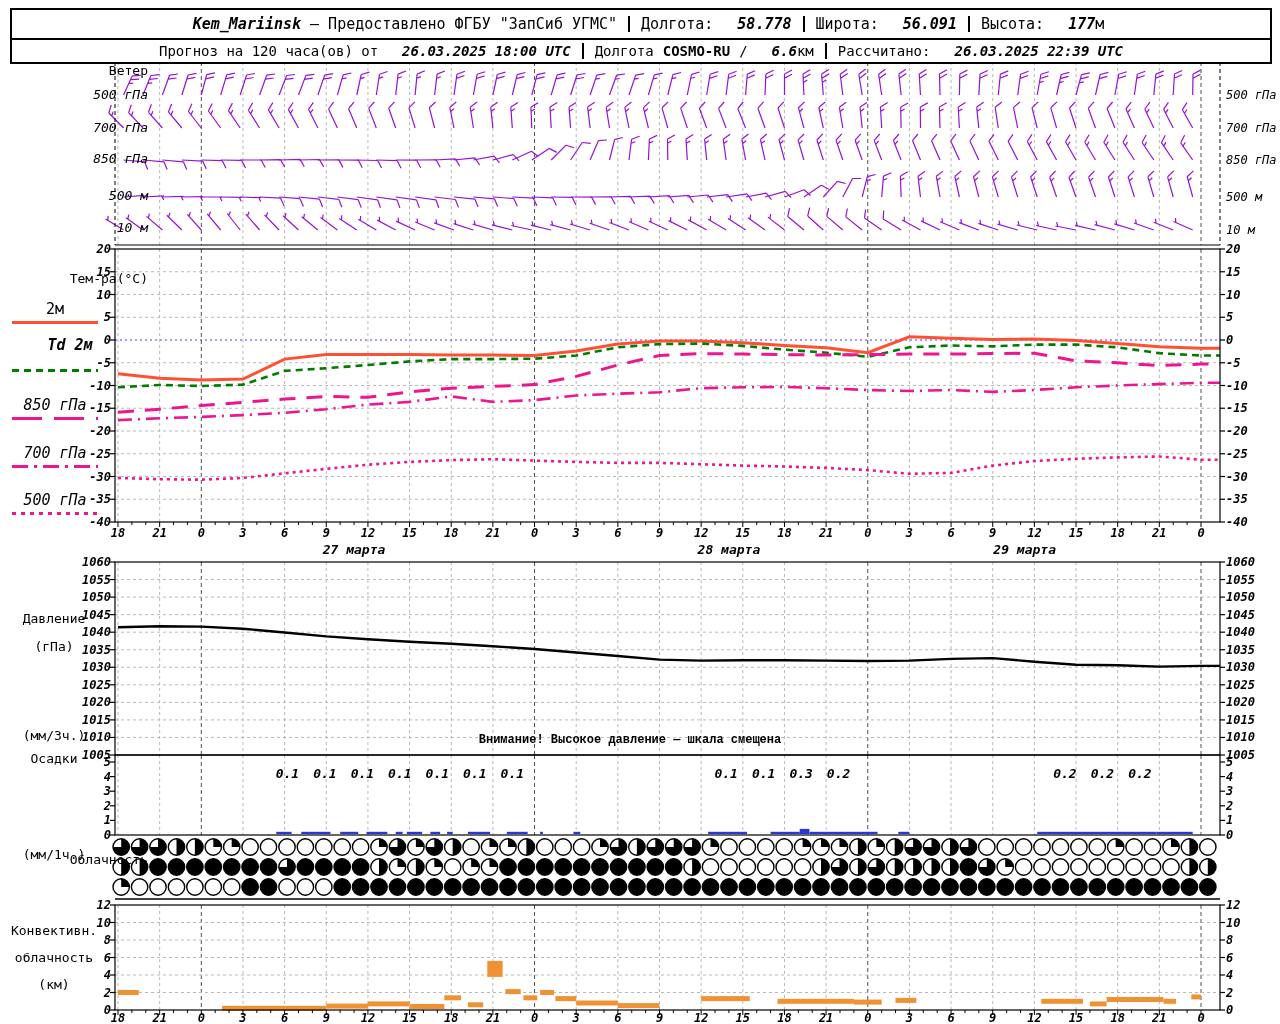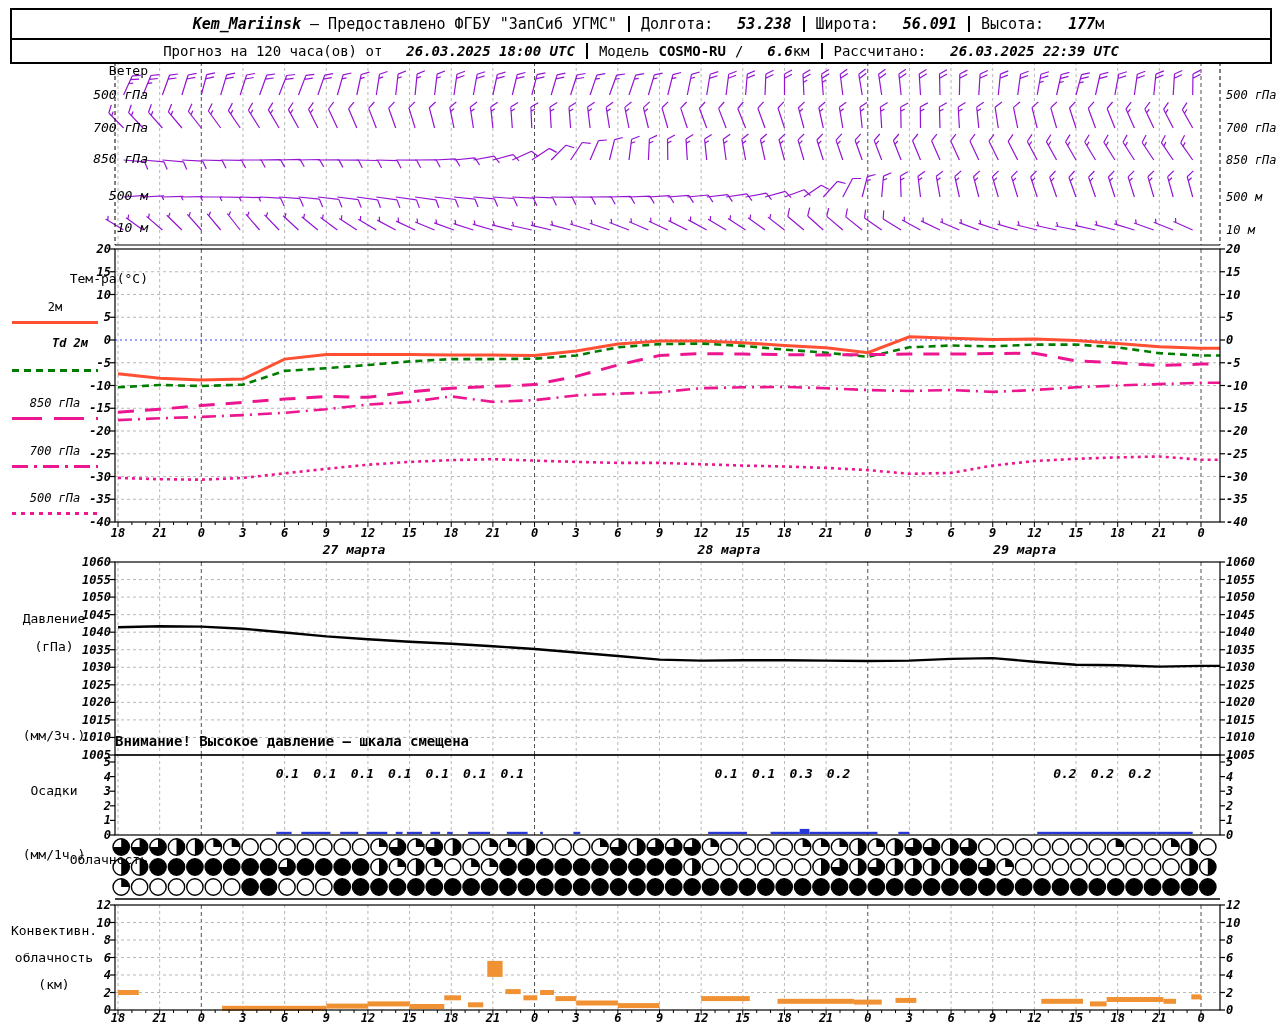--- a/index.html
+++ b/index.html
@@ -10,63 +10,63 @@
   .hrow{display:flex;justify-content:center;align-items:center;gap:9px;white-space:nowrap;}
   .r1{height:28px;border-bottom:2px solid #000;font-size:15px;}
   .r2{height:22px;font-size:14px;}
   .bi{font-style:italic;font-weight:bold;padding-left:15px;}
   .b{font-weight:bold;}
   .vsep{display:inline-block;width:0;height:16px;border-left:2px solid #000;margin:0 2px;}
   .glab{position:absolute;z-index:2;font-size:13px;line-height:14px;}
   .ra{width:108px;text-align:right;left:0;margin-left:40px;}
   .ca{width:104px;text-align:center;left:2px;}
   .lvl{font-style:italic;}
-  .leg{position:absolute;left:10px;width:90px;text-align:center;z-index:2;font-size:12px;}
+  .leg{position:absolute;left:10px;width:90px;text-align:center;z-index:2;font-size:15px;}
   .ls{position:absolute;left:12px;width:86px;height:3px;z-index:2;}
   .ls1{background:#ff5034;}
   .ls2{background:repeating-linear-gradient(90deg,#007d00 0 7px,rgba(0,0,0,0) 7px 12px);}
   .ls3{background:repeating-linear-gradient(90deg,#eb1690 0 30px,rgba(0,0,0,0) 30px 42px);}
   .ls4{background:repeating-linear-gradient(90deg,#eb1690 0 16px,rgba(0,0,0,0) 16px 22px,#eb1690 22px 25px,rgba(0,0,0,0) 25px 31px);}
   .ls5{background:repeating-linear-gradient(90deg,#eb1690 0 4px,rgba(0,0,0,0) 4px 9px);}
-  .warn{position:absolute;left:115px;top:733px;width:1030px;
-        font-weight:bold;font-size:14px;z-index:2;}
+  .warn{position:absolute;left:115px;top:733px;width:1030px;text-align:center;
+        font-weight:bold;font-size:12px;z-index:2;font-family:Liberation Mono, monospace;}
   
   .tick{font:bold italic 12px "DejaVu Sans Mono",monospace;fill:#000;}
   .date{font:bold italic 13px "DejaVu Sans Mono",monospace;fill:#000;}
   .pv{font:bold italic 13px "DejaVu Sans Mono",monospace;fill:#000;}
   .rlvl{font:italic 12px "DejaVu Sans Mono",monospace;fill:#000;}
 </style>
 </head>
 <body>
 
 <div class="page">
 
   <div class="hdr">
     <div class="hrow r1">
       <span class="bi">Kem_Mariinsk</span>
       <span>—</span>
       <span>Предоставлено ФГБУ "ЗапСиб УГМС"</span>
       <span class="vsep"></span>
       <span>Долгота:</span>
-      <span class="bi">53.238</span>
+      <span class="bi">58.778</span>
       <span class="vsep"></span>
       <span>Широта:</span>
       <span class="bi">56.091</span>
       <span class="vsep"></span>
       <span>Высота:</span>
       <span style="display:inline-flex">
           <span class="bi">177</span>
           <span>м</span>
         </span>
     </div>
     <div class="hrow r2">
       <span>Прогноз на 120 часа(ов) от</span>
       <span class="bi">26.03.2025 18:00 UTC</span>
       <span class="vsep"></span>
-      <span>Модель</span>
+      <span>Долгота</span>
       <span class="b">COSMO-RU</span>
       <span>/</span>
       <span style="display:inline-flex">
           <span class="bi">6.6</span>
           <span>км</span>
         </span>
       <span class="vsep"></span>
       <span>Рассчитано:</span>
       <span class="bi">26.03.2025 22:39 UTC</span>
     </div>
@@ -88,21 +88,21 @@
   <div class="ls ls3" style="top:417px"></div>
   <div class="leg lvl" style="top:444px">700 гПа</div>
   <div class="ls ls4" style="top:465px"></div>
   <div class="leg lvl" style="top:491px">500 гПа</div>
   <div class="ls ls5" style="top:512px"></div>
 
   <div class="glab ca" style="top:612px">Давление</div>
   <div class="glab ca" style="top:640px">(гПа)</div>
 
   <div class="glab ca" style="top:729px">(мм/3ч.)</div>
-  <div class="glab ca" style="top:784px">Осадки</div>
+  <div class="glab ca" style="top:752px">Осадки</div>
   <div class="glab ca" style="top:848px">(мм/1ч.)</div>
 
   <div class="glab ra" style="top:853px">Облачность</div>
 
   <div class="glab ca" style="top:924px">Конвективн.</div>
   <div class="glab ca" style="top:951px">облачность</div>
   <div class="glab ca" style="top:978px">(км)</div>
 
   <div class="warn">Внимание! Высокое давление — шкала смещена</div>
 

